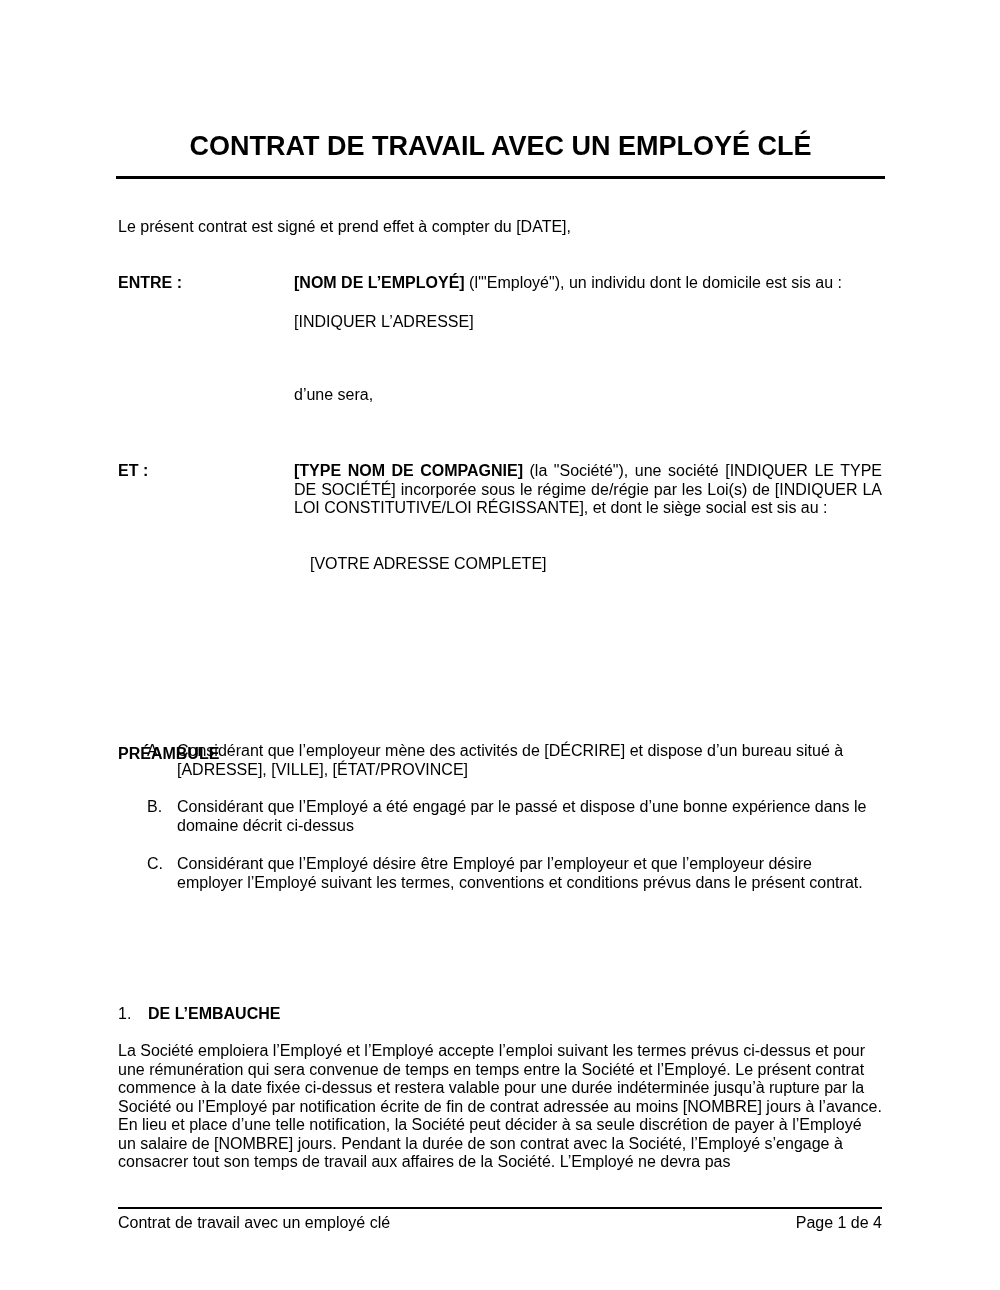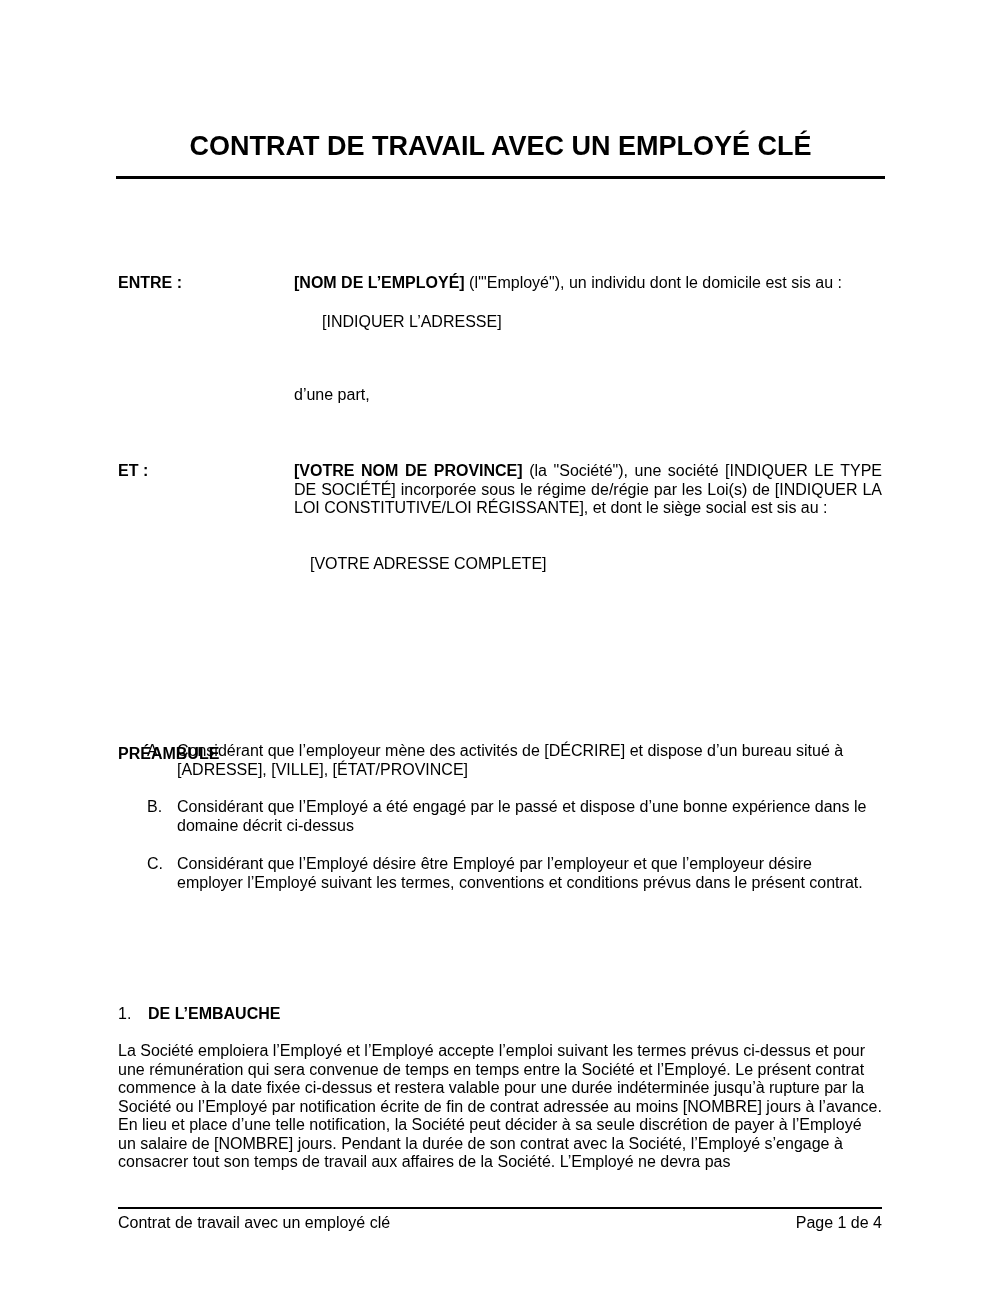--- a/index.html
+++ b/index.html
@@ -67,31 +67,32 @@
     .footer-right { left: 700px; width: 182px; top: 1214px; text-align: right; }
   </style>
 </head>
 <body>
 
 <div class="page">
 
   <div class="abs title">CONTRAT DE TRAVAIL AVEC UN EMPLOYÉ CLÉ</div>
   <div class="abs title-rule"></div>
 
+  <div class="abs intro">Le présent contrat est signé et prend effet à compter du [DATE],</div>
 
   <div class="abs party-label" style="top:274px;">ENTRE :</div>
   <div class="abs party-col" style="top:274px;">
     <span class="bold">[NOM DE L’EMPLOYÉ]</span><span> (l'"Employé"), un individu dont le domicile est sis au :</span>
   </div>
-  <div class="abs party-col" style="top:313px;margin-left:28px;">[INDIQUER L’ADRESSE]</div>
-  <div class="abs party-col" style="top:386px;">d’une part,</div>
+  <div class="abs party-col" style="top:313px;">[INDIQUER L’ADRESSE]</div>
+  <div class="abs party-col" style="top:386px;">d’une sera,</div>
 
   <div class="abs party-label" style="top:462px;">ET :</div>
   <div class="abs party-col justify" style="top:462px;">
-    <span class="bold">[VOTRE NOM DE PROVINCE]</span><span> (la "Société"), une société [INDIQUER LE TYPE DE SOCIÉTÉ] incorporée sous le régime de/régie par les Loi(s) de [INDIQUER LA LOI CONSTITUTIVE/LOI RÉGISSANTE], et dont le siège social est sis au :</span>
+    <span class="bold">[TYPE NOM DE COMPAGNIE]</span><span> (la "Société"), une société [INDIQUER LE TYPE DE SOCIÉTÉ] incorporée sous le régime de/régie par les Loi(s) de [INDIQUER LA LOI CONSTITUTIVE/LOI RÉGISSANTE], et dont le siège social est sis au :</span>
   </div>
   <div class="abs party-col" style="top:555px;margin-left:16px;">[VOTRE ADRESSE COMPLETE]</div>
 
 
   <div class="abs section-head" style="top:705px;">PRÉAMBULE</div>
 
   <div class="abs list-marker" style="top:742px;">A.</div>
   <div class="abs list-text" style="top:742px;">Considérant que l’employeur mène des activités de [DÉCRIRE] et dispose d’un bureau situé à [ADRESSE], [VILLE], [ÉTAT/PROVINCE]</div>
 
   <div class="abs list-marker" style="top:798px;">B.</div>

